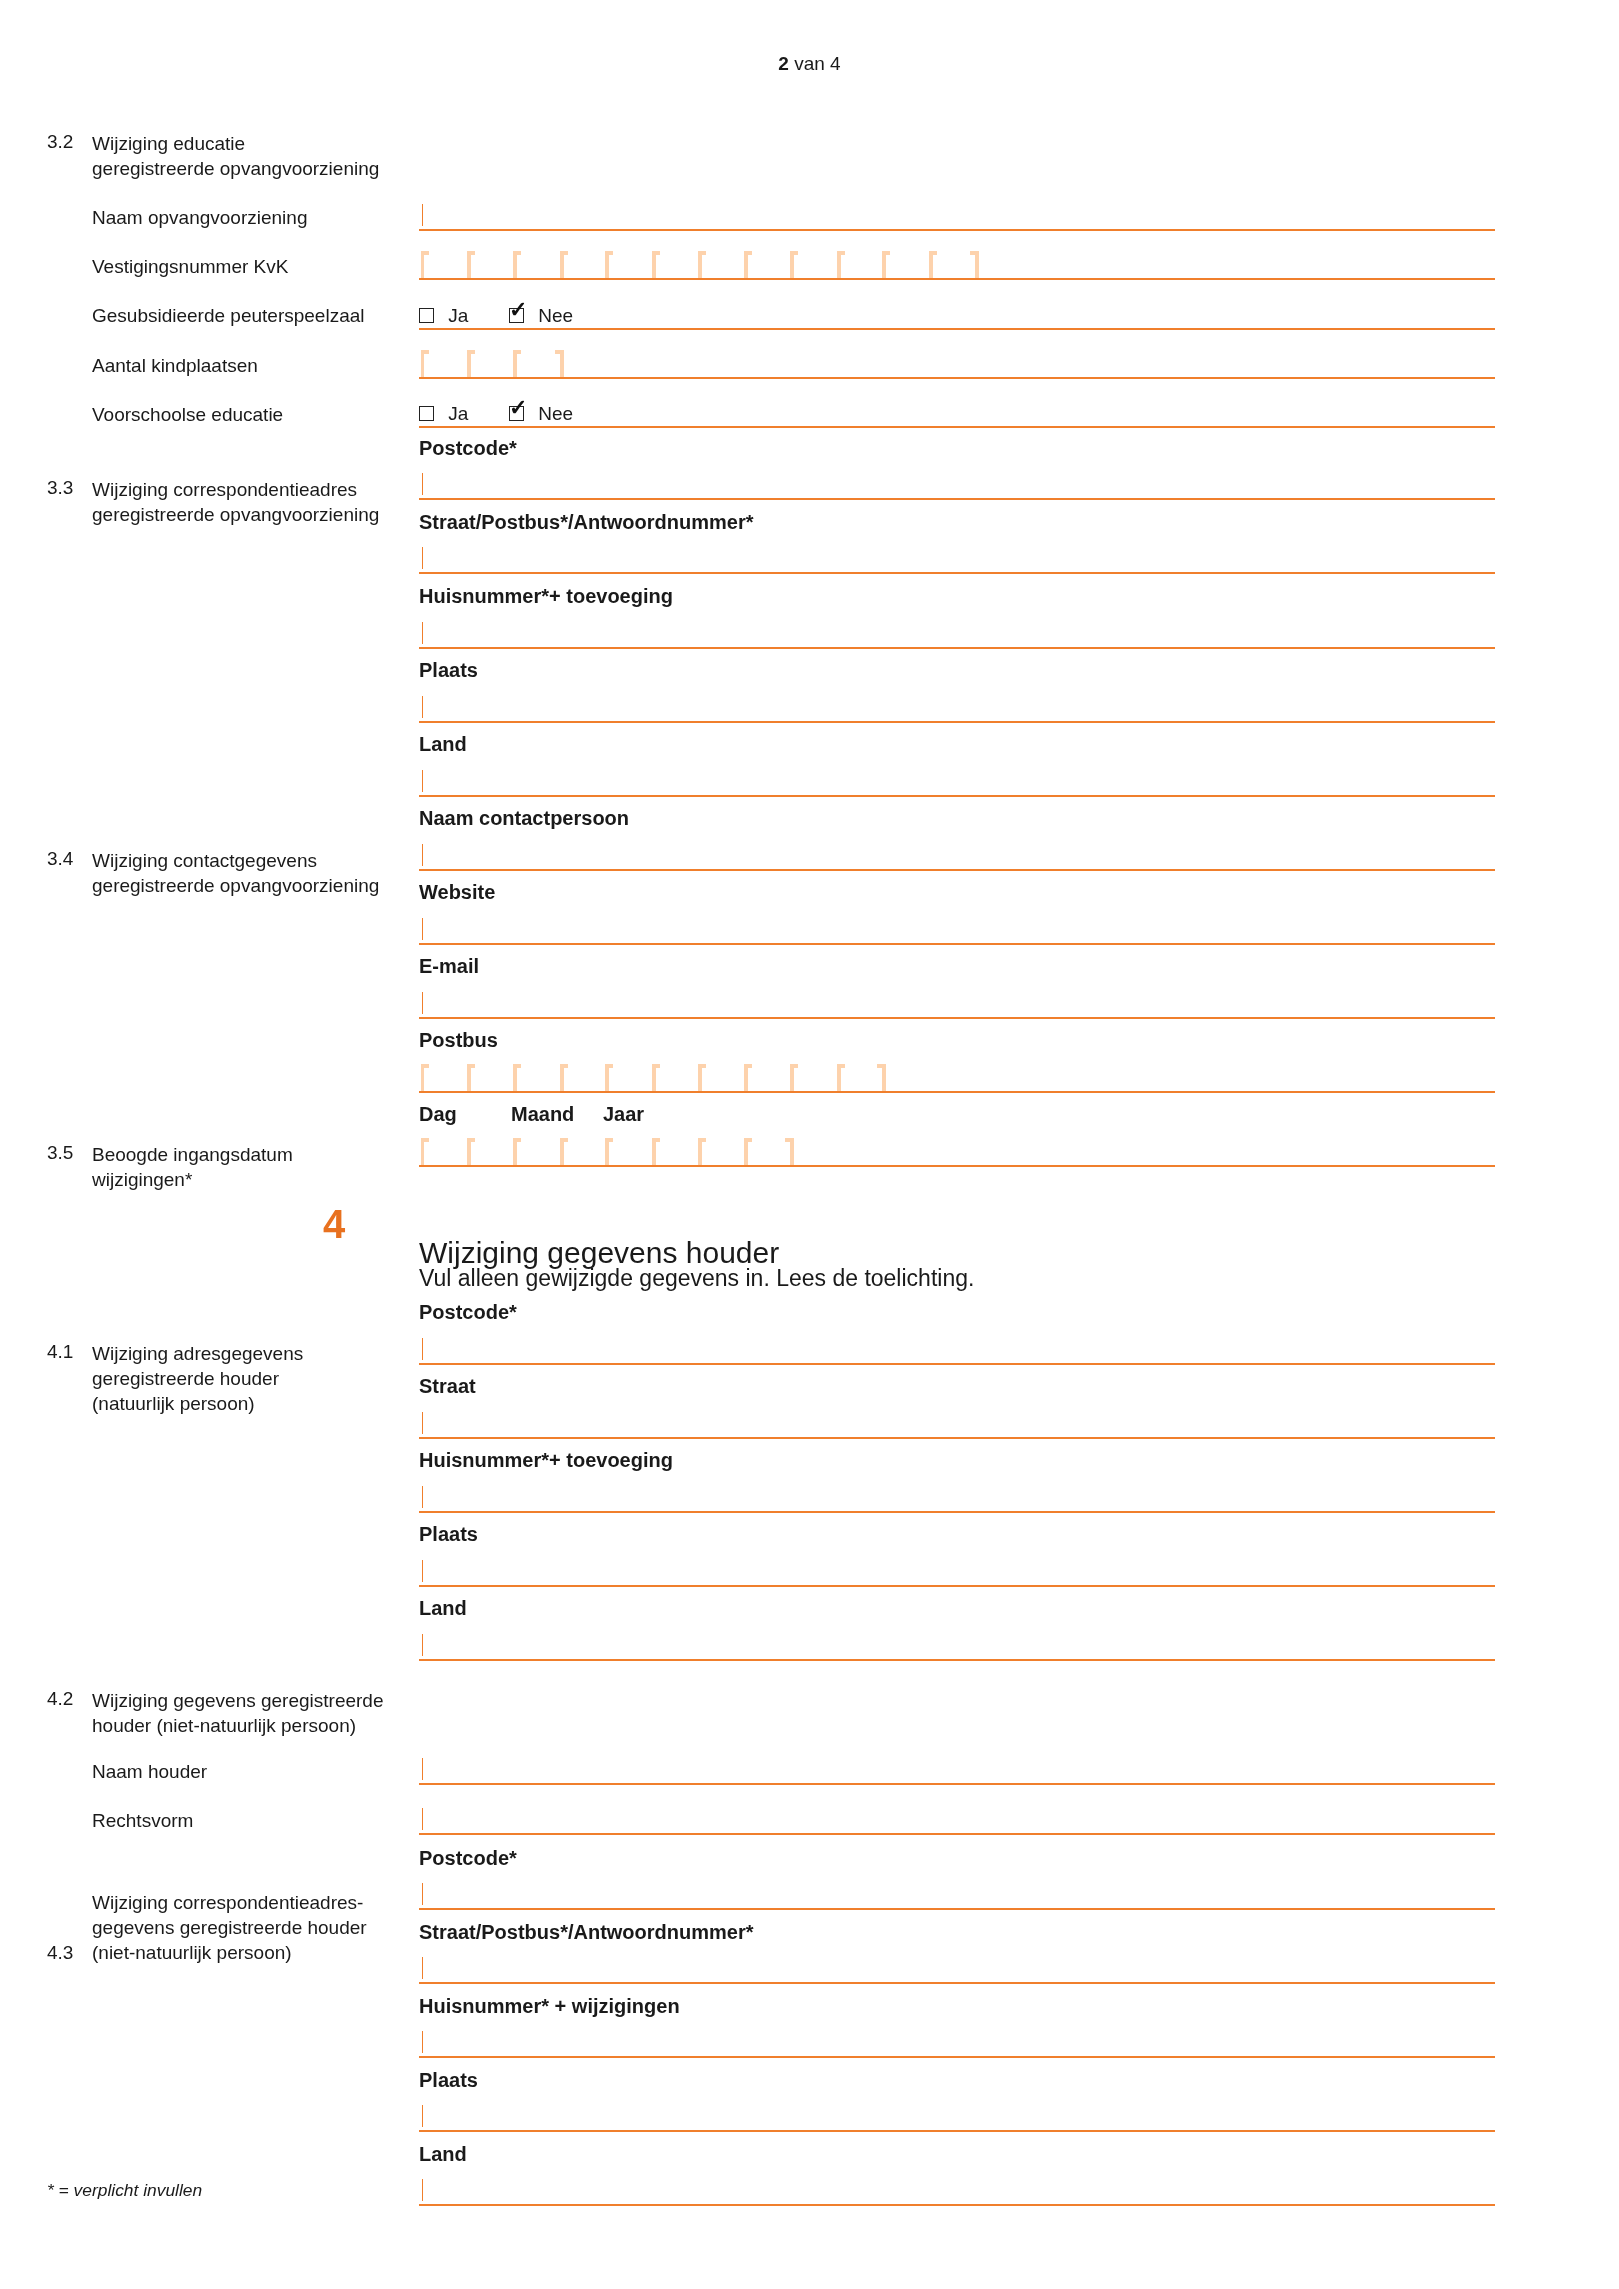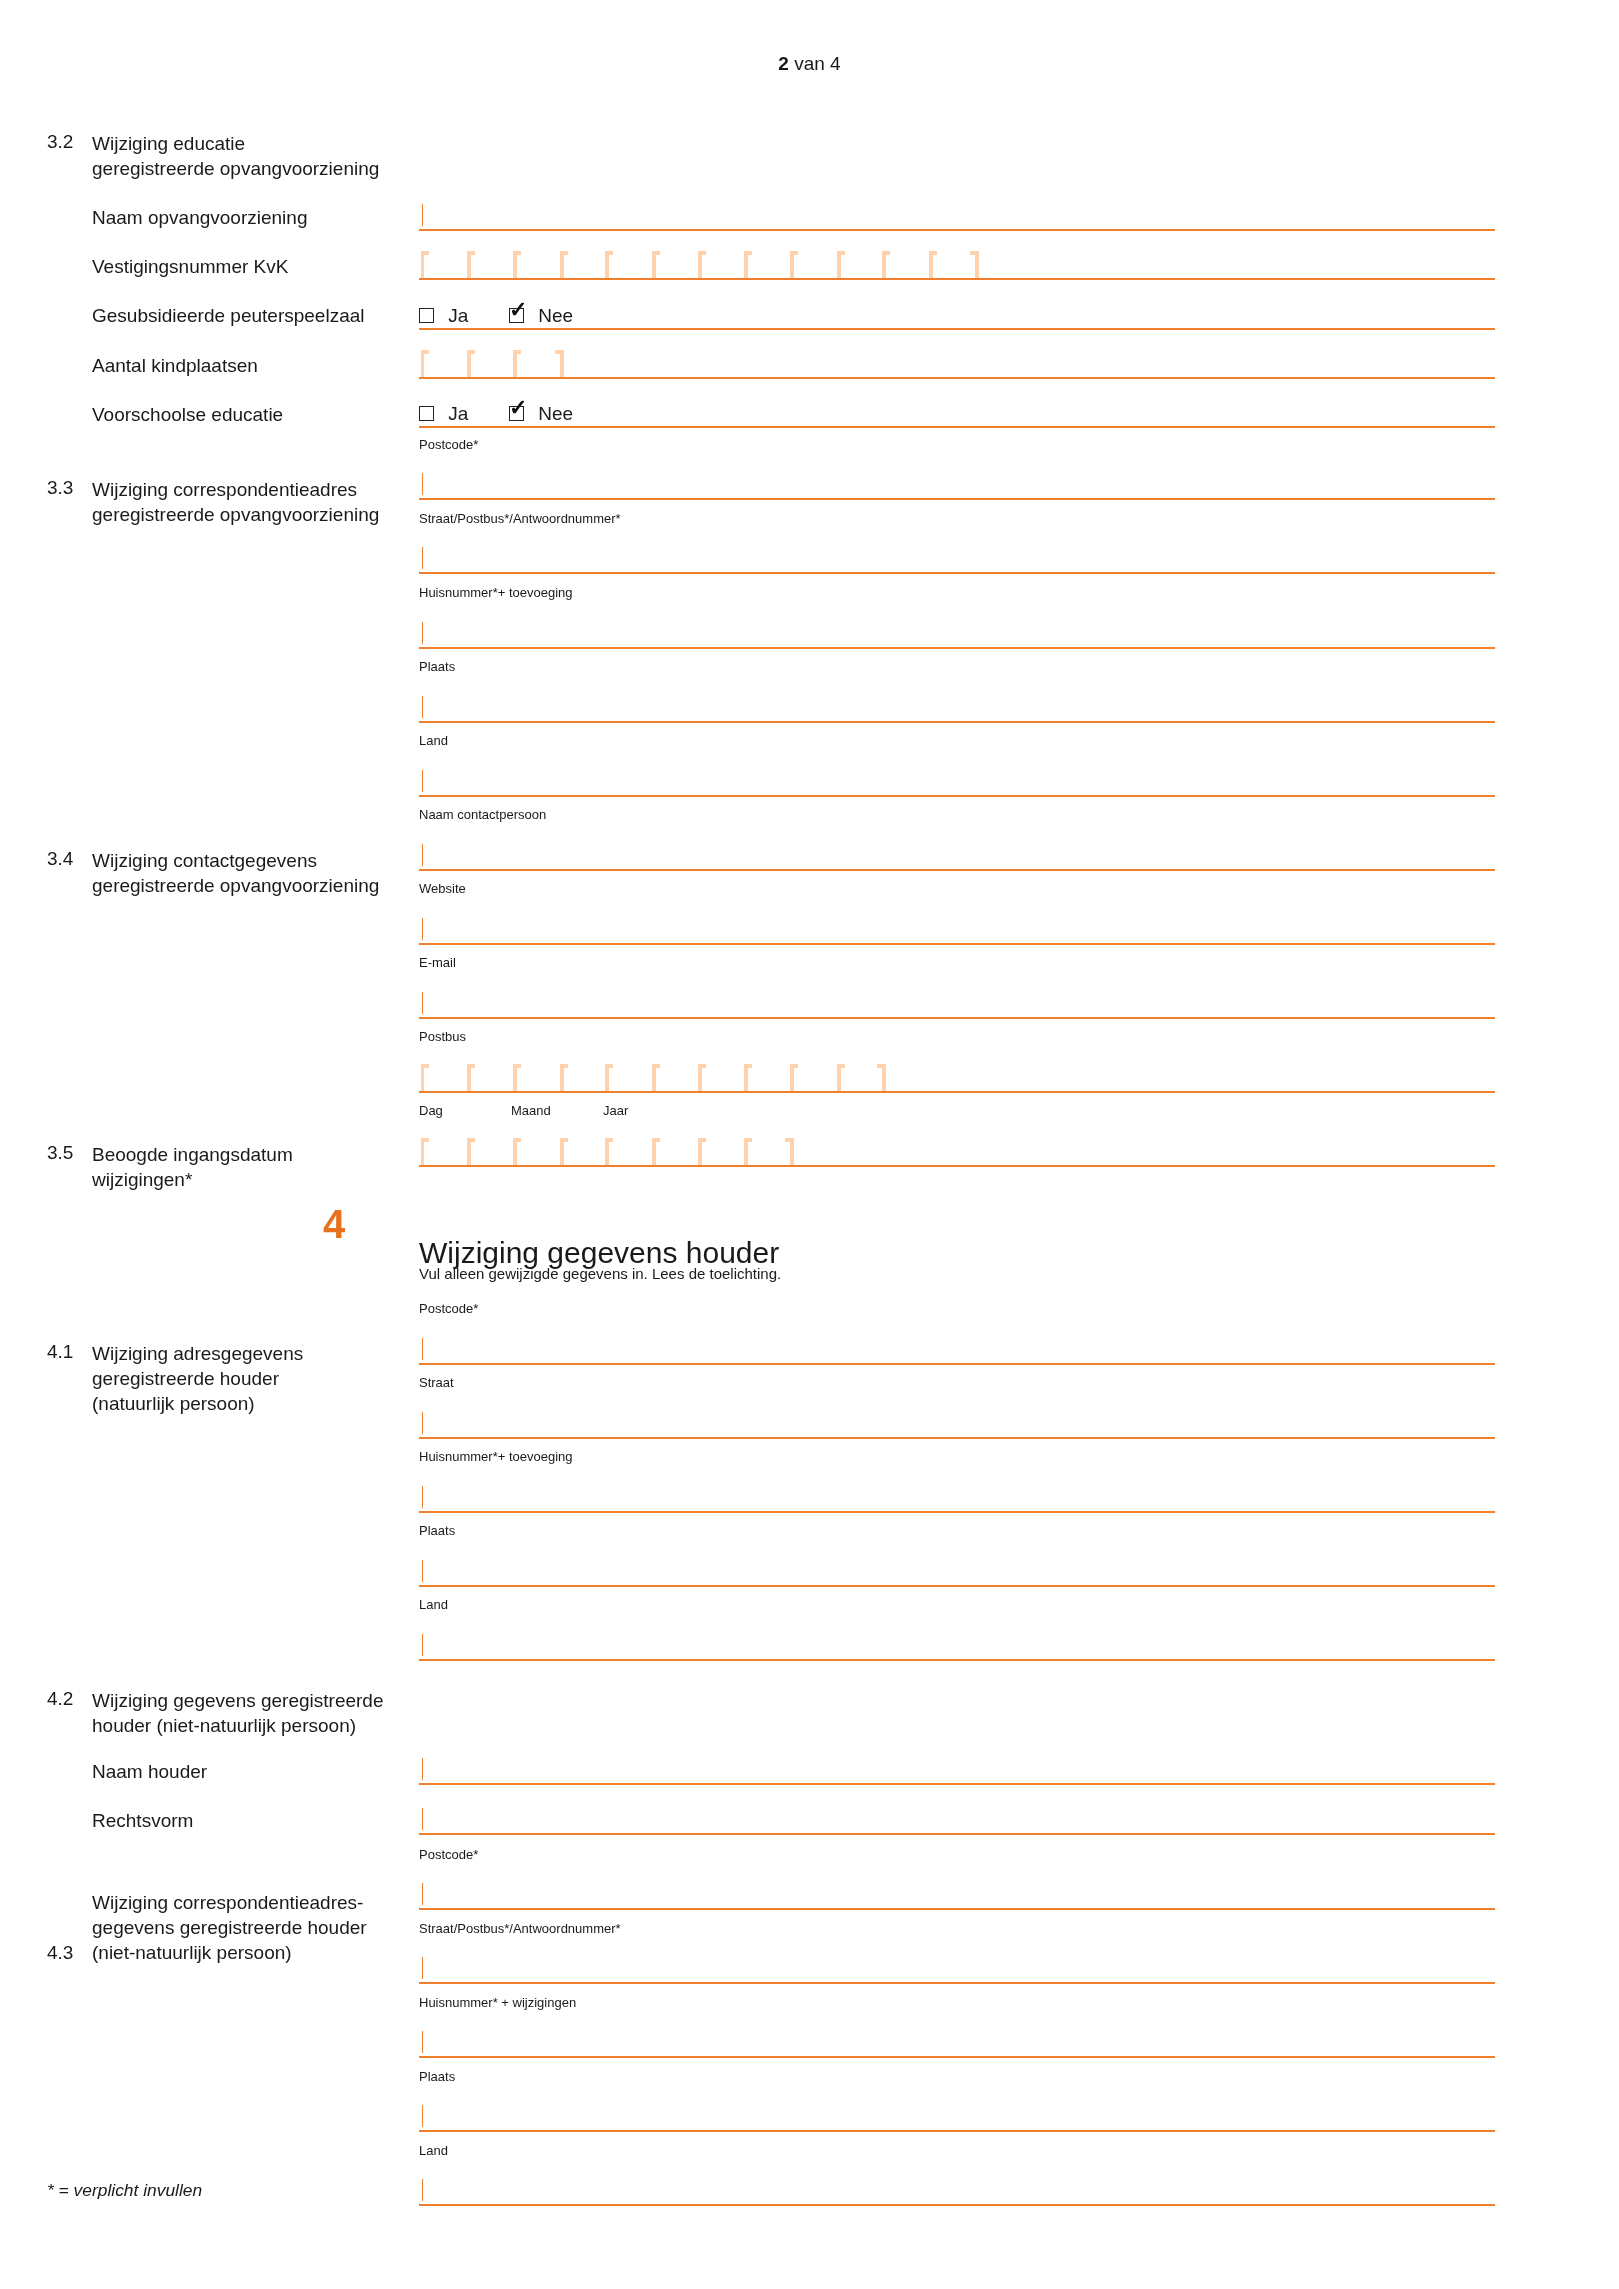--- a/index.html
+++ b/index.html
@@ -4,33 +4,33 @@
 <style>
   html, body { margin:0; padding:0; background:#ffffff; }
   body { width:1619px; height:2290px; position:relative; overflow:hidden;
          font-family:"Liberation Sans", sans-serif; color:#1a1a1a; }
   .abs { position:absolute; }
   .pagenum { top:53px; left:0; width:1619px; text-align:center; font-size:19px; }
   .pagenum b { font-weight:bold; }
   .secnum { left:47px; font-size:19px; }
   .sectitle { left:92px; font-size:19px; line-height:25px; width:302px; }
   .rowlabel { left:92px; font-size:19px; line-height:25px; }
-  .smalllabel { left:419px; font-size:13px; }
+  .smalllabel { left:419px; font-size:20px;font-weight:bold; }
   .field { left:419px; width:1076px; height:27.4px; border-bottom:2.7px solid #f07f2c; }
   .field .cursor { position:absolute; left:2.7px; top:1.8px; width:1.8px; height:22px; background:#f07f2c; }
   .comb { position:absolute; left:0; top:0; height:27.4px; }
   .tick { position:absolute; top:0; width:3.7px; height:27.4px; background:#fdd2ac; }
   .tick::before { content:""; position:absolute; top:0; left:0; width:8.2px; height:3.7px; background:#fdd2ac; }
   .tick.last::before { left:-4.6px; }
   .check { position:absolute; top:3.7px; display:flex; align-items:center; font-size:19px; }
   .box { width:14.6px; height:14.6px; border:1.8px solid #222; box-sizing:border-box; position:relative; margin-right:14.6px; }
   .box.checked::after { content:"\2713"; position:absolute; left:-0.9px; top:-12.8px; font-size:22px; font-weight:bold; color:#111; }
   .bignum { left:323px; font-size:40px; font-weight:bold; color:#e8711f; }
   .bigtitle { left:419px; font-size:30px;margin-top:28px; }
-  .intro { left:419px; font-size:15px; }
+  .intro { left:419px; font-size:23px; }
   .footnote { left:47px; font-size:17.4px; font-style:italic; }
 </style>
 </head>
 <body>
 
 <div class="abs pagenum">
   <b>2</b>
   <span>van</span>
   <span>4</span>
 </div>

